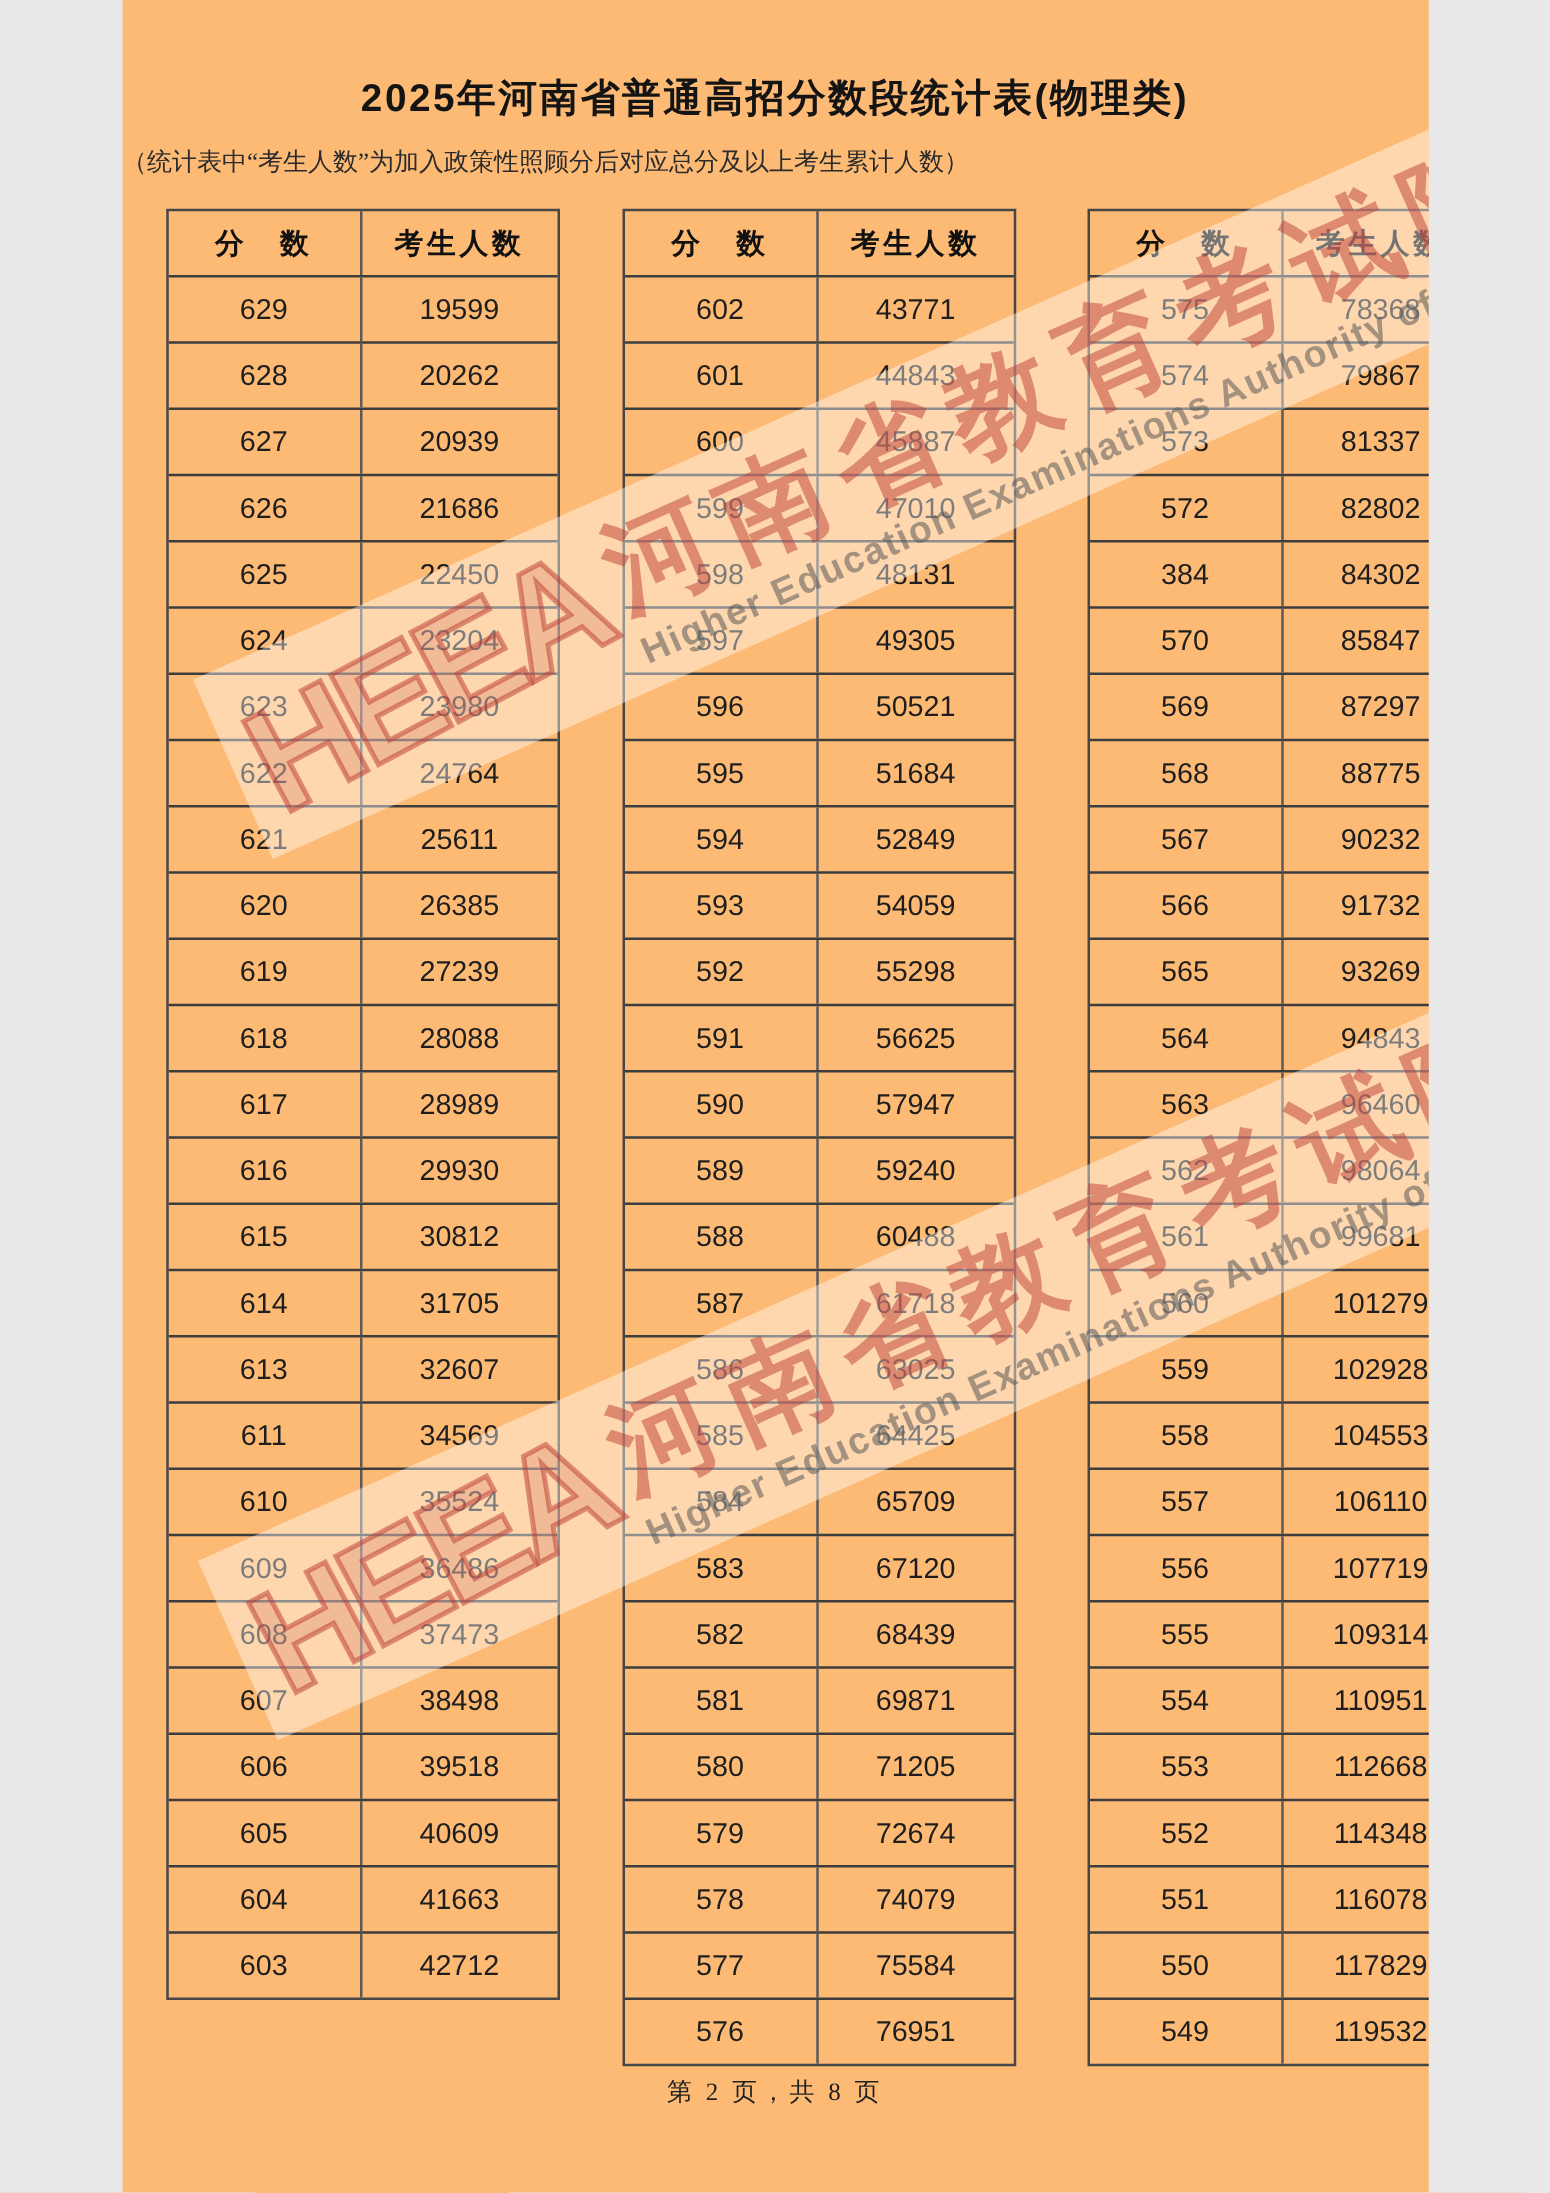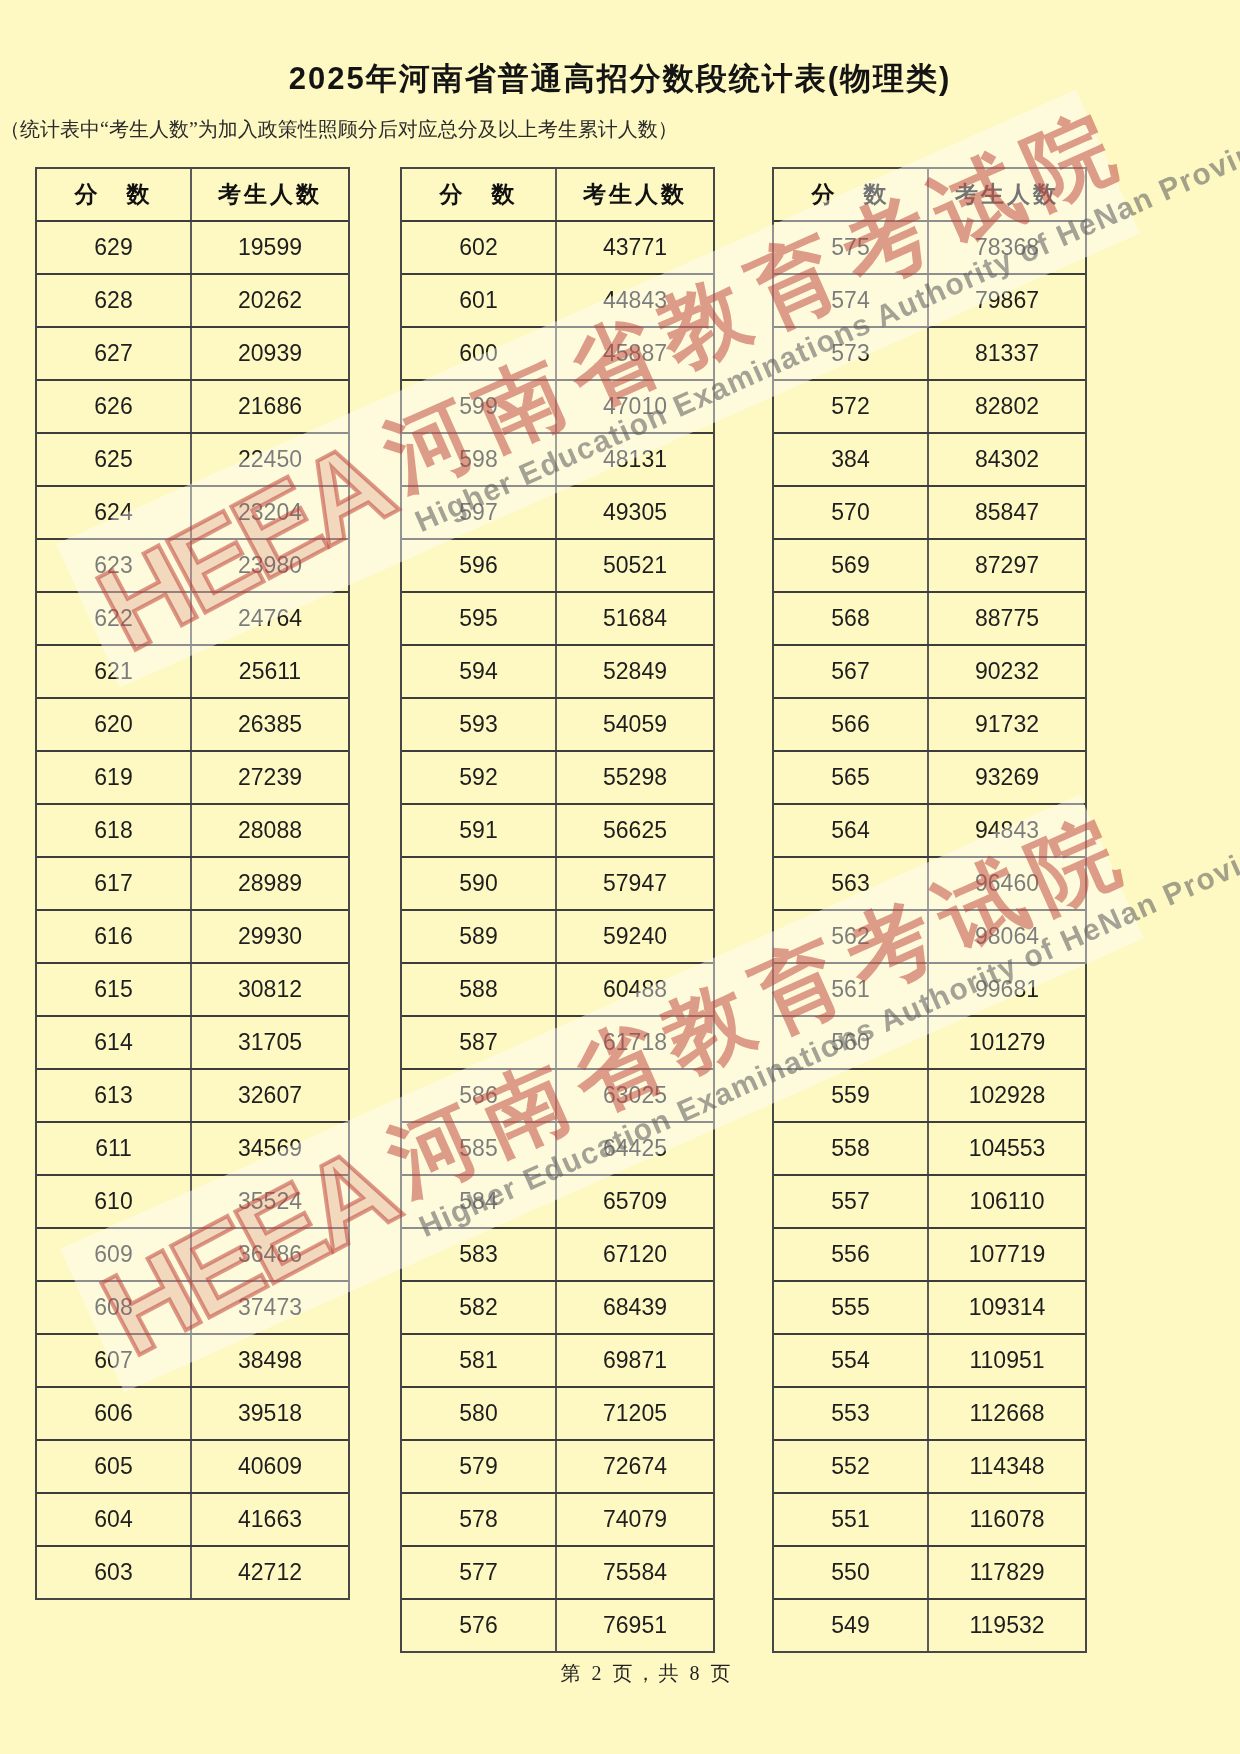--- a/index.html
+++ b/index.html
@@ -1,20 +1,20 @@
 <!DOCTYPE html>
 <html><head>
 <meta charset="utf-8">
 <style>
   html,body { margin:0; padding:0; background:#e8e8e8; }
   .page {
     position:relative;
-    width:1240px; height:1754px;
+    width:1045px; height:1754px;
     margin:0 auto;
-    background:#fef9c3;
+    background:#fdba74;
     overflow:hidden;
     font-family:"Liberation Sans", sans-serif;
   }
   .title {
     position:absolute; top:58px; left:0; width:100%;
     text-align:center; font-size:31px; font-weight:700;
     color:#141414; letter-spacing:2px;
   }
   .subtitle {
     position:absolute; top:116px; left:0; width:100%;
@@ -65,21 +65,21 @@
     letter-spacing:14px;
     color:rgba(187,62,51,0.50);
   }
   .wm-en {
     font-size:30px; font-weight:600; letter-spacing:1.5px;
     color:rgba(90,90,90,0.55);
   }
   .footer {
     position:absolute; top:1660px; left:0; width:100%;
     text-align:center; font-size:20px; color:#1f1f1f;
-    font-family:"Liberation Serif", serif; letter-spacing:3px;margin-left:27px;
+    font-family:"Liberation Serif", serif; letter-spacing:3px;
   }
 </style>
 </head>
 <body>
 
 <div class="page">
 
   <div class="title">2025年河南省普通高招分数段统计表(物理类)</div>
   <div class="subtitle">（统计表中“考生人数”为加入政策性照顾分后对应总分及以上考生累计人数）</div>
 

